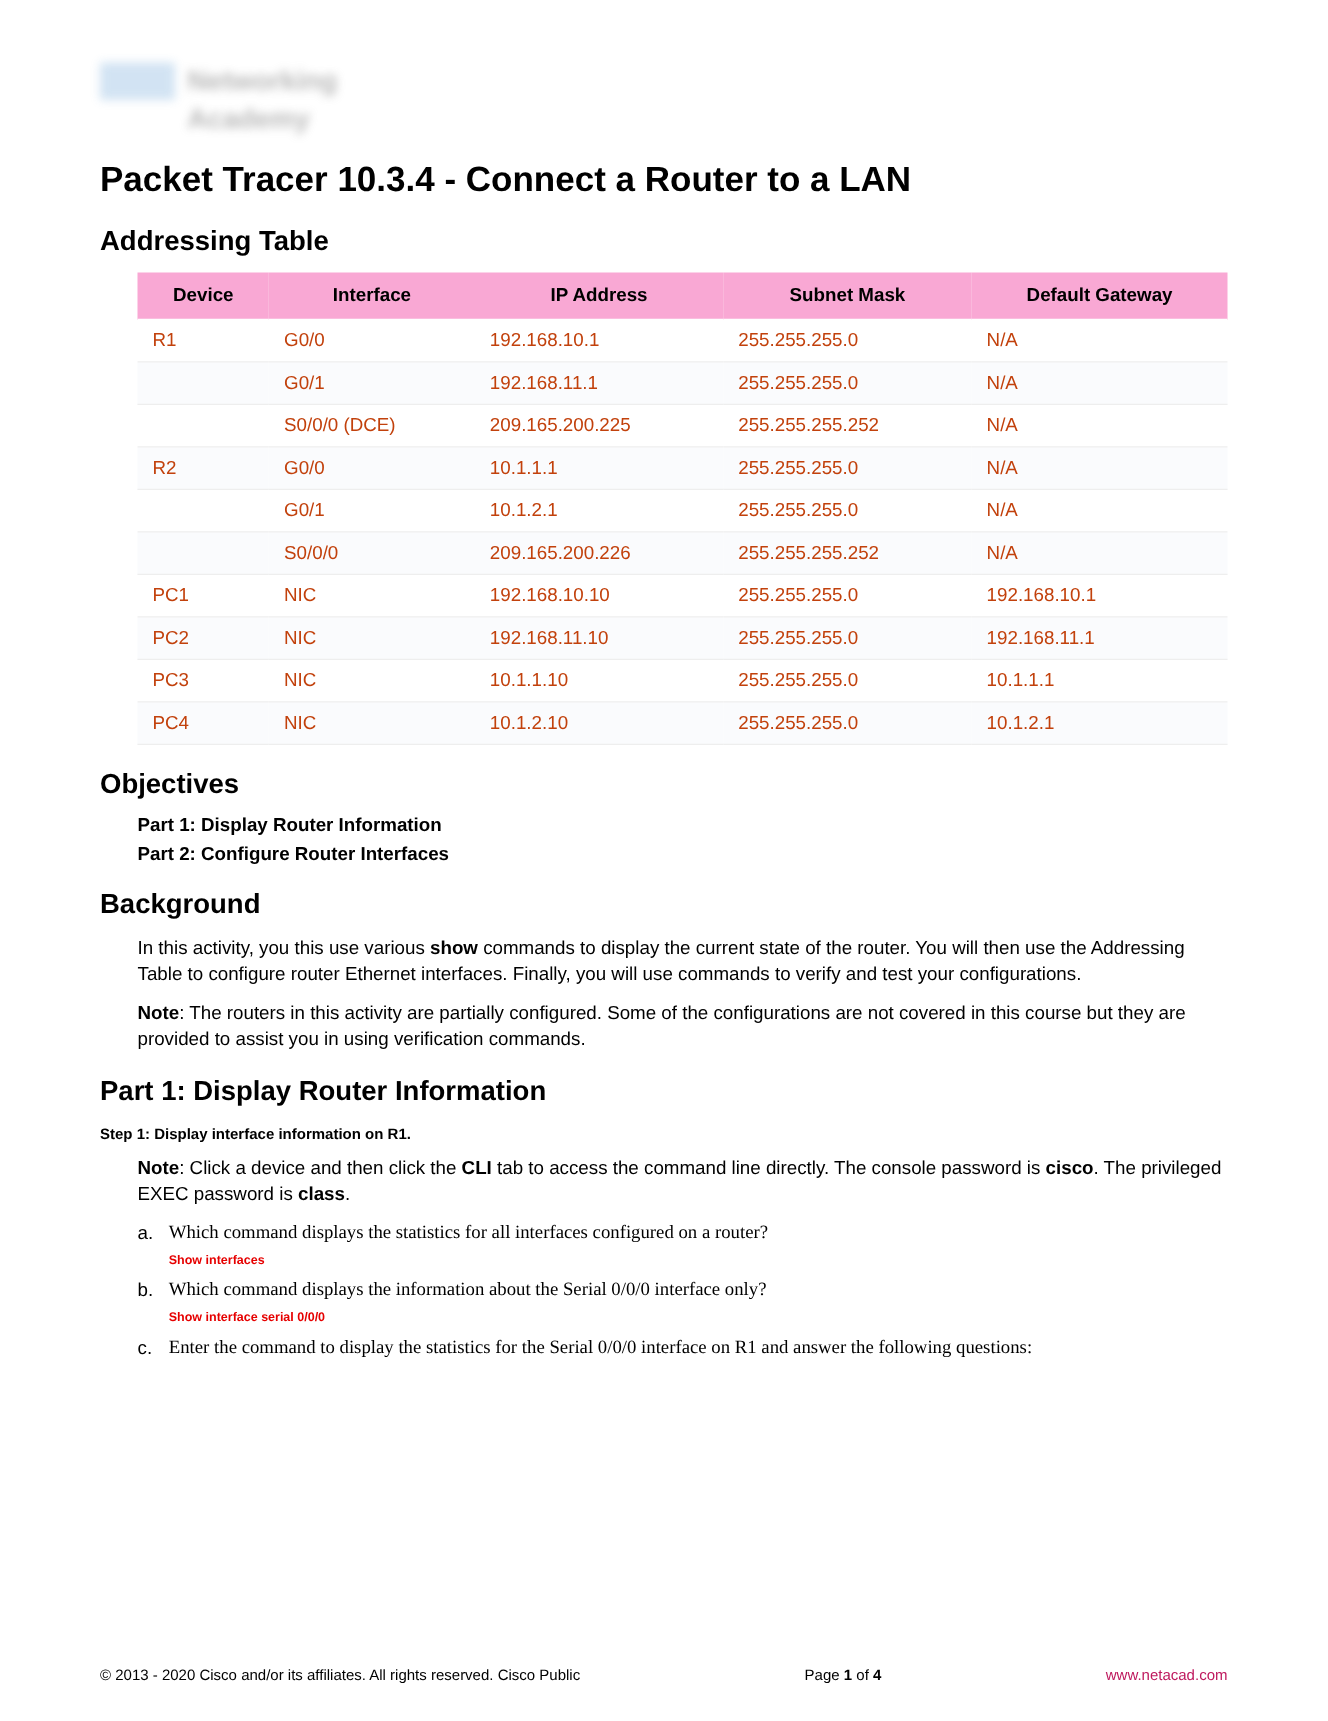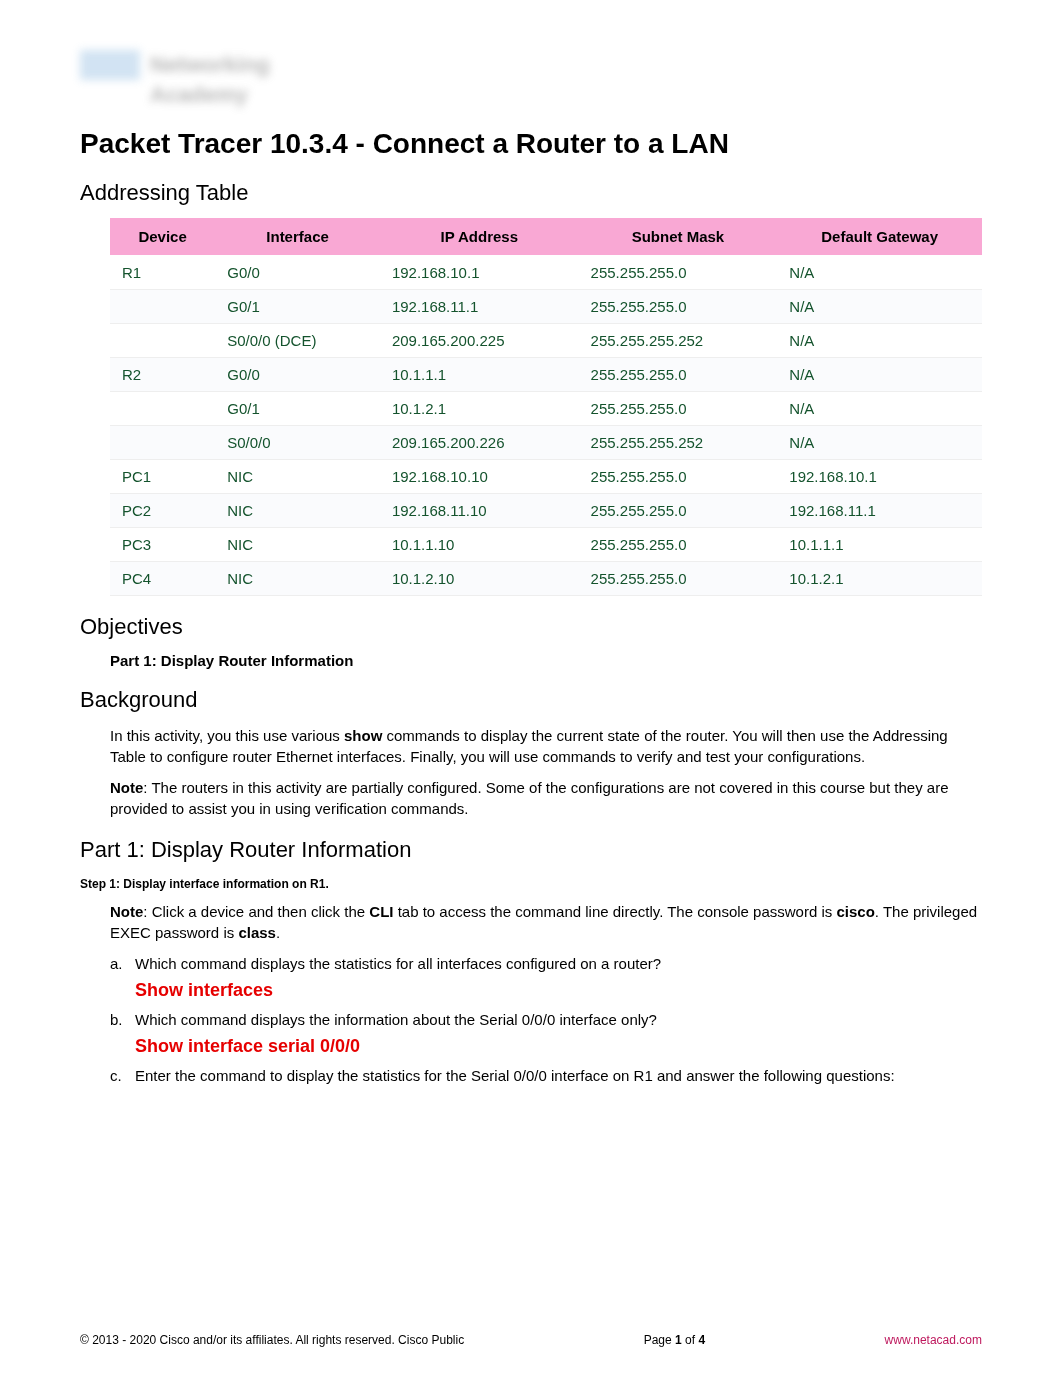--- a/index.html
+++ b/index.html
@@ -46,21 +46,21 @@
       margin-top: 2px;
     }
     h1 {
       font-size: 28px;
       font-weight: bold;
       margin-bottom: 20px;
       color: #000;
     }
     h2 {
       font-size: 22px;
-      font-weight: normal;
+      font-weight: bold;
       margin-top: 18px;
       margin-bottom: 12px;
       color: #000;
     }
     h3 {
       font-size: 12px;
       font-weight: bold;
       margin-top: 14px;
       margin-bottom: 10px;
       color: #000;
@@ -89,21 +89,21 @@
     }
     table tbody tr:nth-child(odd) {
       background: #ffffff;
     }
     table tbody tr:nth-child(even) {
       background: #fafbfd;
     }
     table td {
       padding: 8px 12px;
       font-size: 15px;
-      color: #14532d;
+      color: #c2410c;
       text-align: left;
     }
     .objectives-list {
       margin-left: 30px;
     }
     .objectives-list p {
       font-weight: bold;
       font-size: 15px;
       margin-bottom: 6px;
     }
@@ -121,27 +121,28 @@
       margin-bottom: 6px;
       font-size: 15px;
       line-height: 1.4;
     }
     .step-letter {
       width: 25px;
       flex-shrink: 0;
     }
     .step-content {
       flex: 1;
+      font-family: Liberation Serif, serif;
     }
     .answer {
       color: #e60000;
       font-weight: bold;
       margin-left: 55px;
       margin-bottom: 8px;
-      font-size: 18px;
+      font-size: 10px;
     }
     .footer {
       position: absolute;
       bottom: 30px;
       left: 80px;
       right: 80px;
       display: flex;
       justify-content: space-between;
       font-size: 12px;
       color: #000;
@@ -251,20 +252,21 @@
         <td>255.255.255.0</td>
         <td>10.1.2.1</td>
       </tr>
     </tbody>
   </table>
 </div>
 
 <h2>Objectives</h2>
 <div class="objectives-list">
   <p>Part 1: Display Router Information</p>
+  <p>Part 2: Configure Router Interfaces</p>
 </div>
 
 <h2>Background</h2>
 <p class="body-text">
   <span>In this activity, you this use various </span><span class="bold">show</span><span> commands to display the current state of the router. You will then use the Addressing Table to configure router Ethernet interfaces. Finally, you will use commands to verify and test your configurations.</span>
 </p>
 <p class="body-text">
   <span class="bold">Note</span><span>: The routers in this activity are partially configured. Some of the configurations are not covered in this course but they are provided to assist you in using verification commands.</span>
 </p>
 

